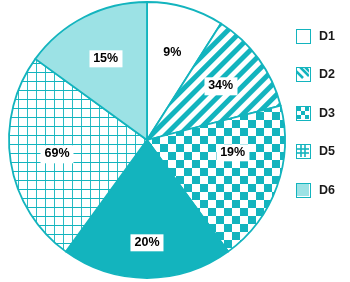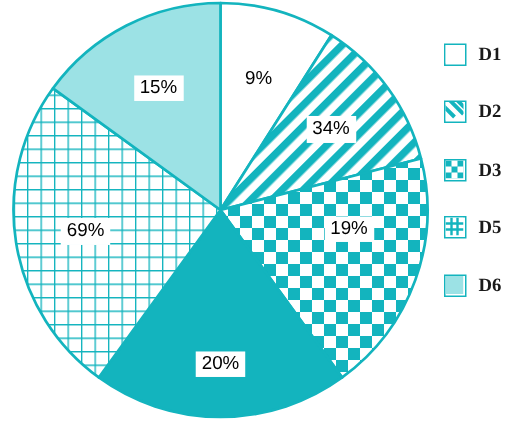--- a/index.html
+++ b/index.html
@@ -58,34 +58,34 @@
     width: 15px;
     height: 15px;
     box-sizing: border-box;
     border: 1.6px solid #13B4BE;
     flex: 0 0 auto;
     background: #ffffff;
   }
   .swatch svg { display: block; }
   .legend-label {
     margin-left: 8px;
-    font-family: Liberation Serif, serif;
+    font-family: Liberation Sans, sans-serif;
     font-size: 12.5px;
     font-weight: bold;
     color: #1a1a1a;
     line-height: 1;
     white-space: nowrap;
   }
   .slice-label {
     position: absolute;
     background: #ffffff;
     color: #000000;
     font-family: "Liberation Sans", sans-serif;
     font-size: 12.5px;
-    font-weight: normal;
+    font-weight: bold;
     padding: 1px 4px 2px 4px;
     line-height: 1.15;
     white-space: nowrap;
     transform: translate(-50%, -50%);
     z-index: 3;
   }
   .slice-label.no-box {
     background: transparent;
   }
 </style>

